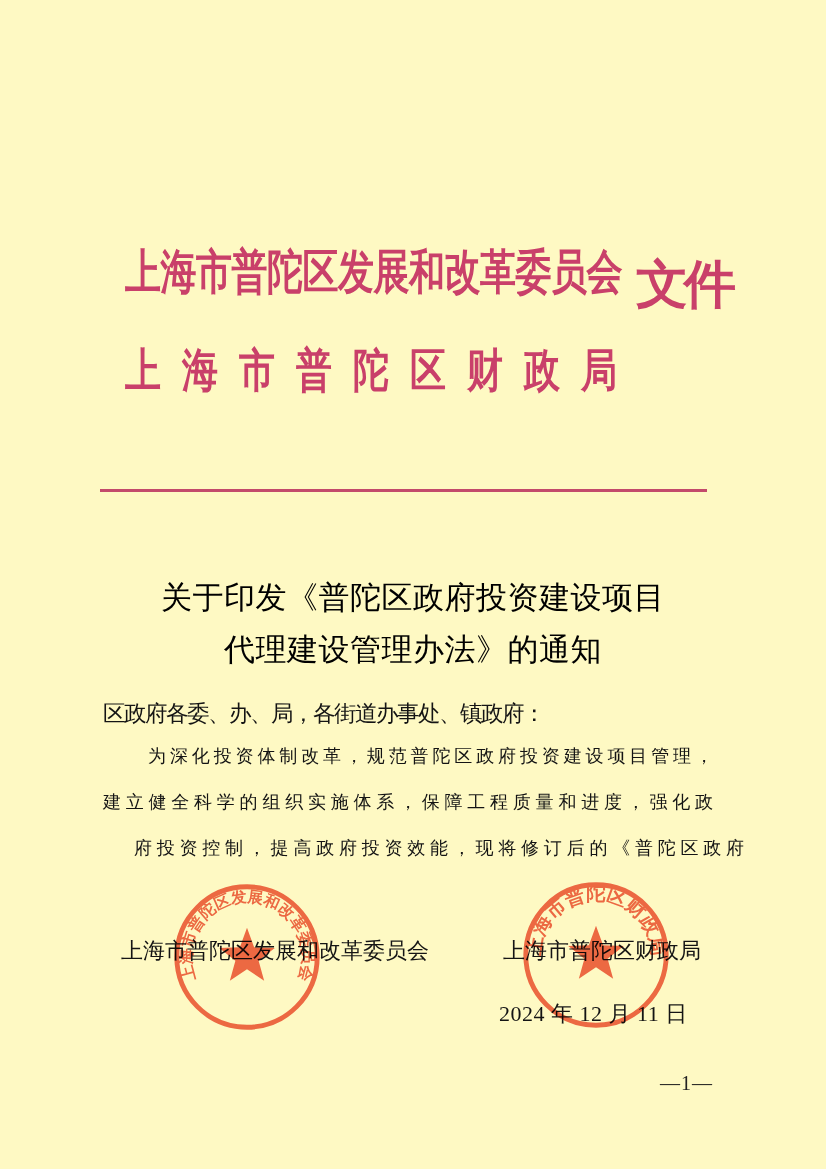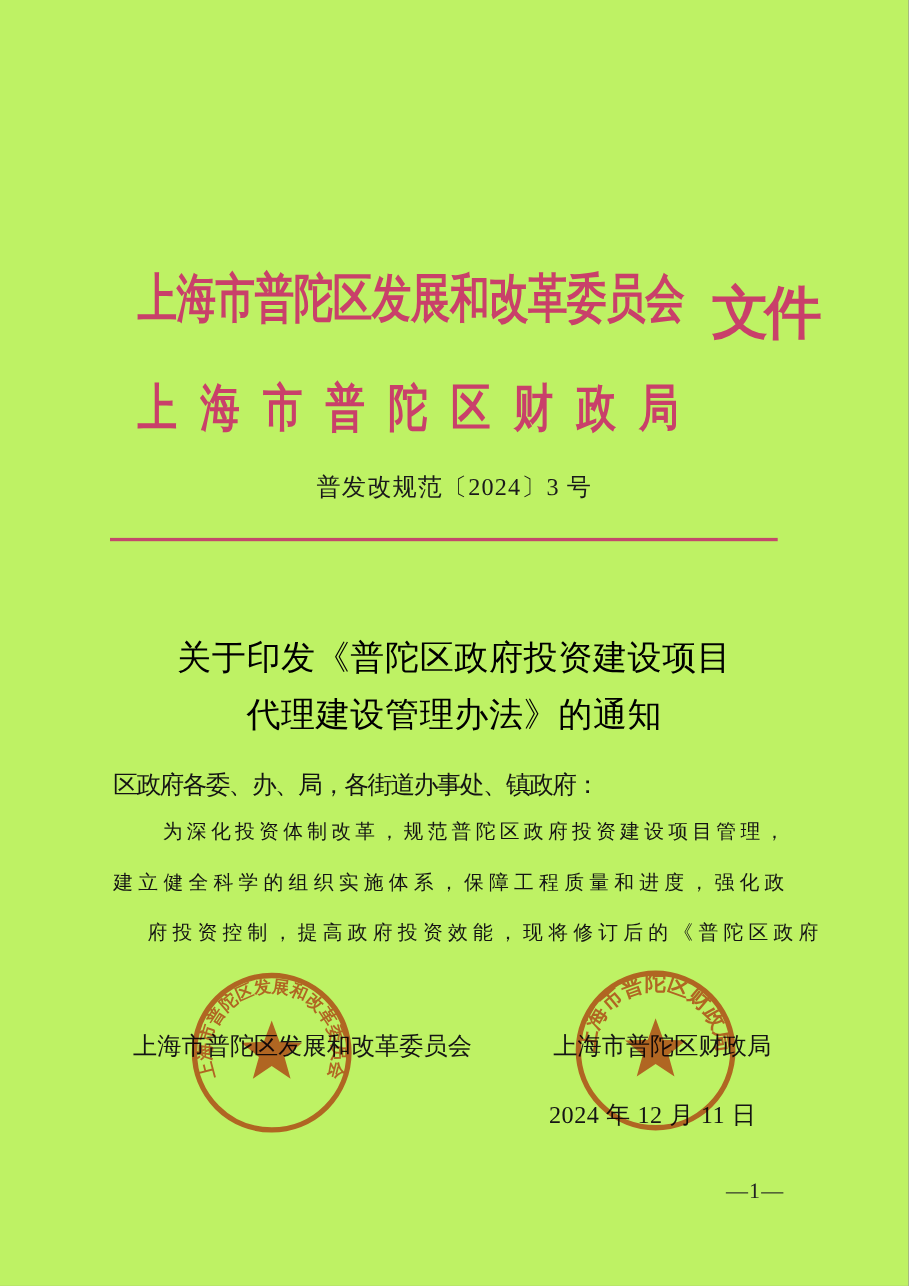--- a/index.html
+++ b/index.html
@@ -1,35 +1,35 @@
 <!DOCTYPE html>
 <html><head>
 <meta charset="utf-8">
 <style>
   html,body{margin:0;padding:0;background:#888;}
   .page{
     position:relative;
     width:826px;height:1169px;
     margin:0 auto;
-    background:#bef264;
+    background:#fef9c3;
     overflow:hidden;
     font-family:"Liberation Serif","DejaVu Serif",serif;
     color:#141414;
   }
   
   .agency1{
     position:absolute;left:125px;top:240px;width:520px;
     font-size:36px;font-weight:bold;color:#c9406a;
     letter-spacing:-0.5px;white-space:nowrap;
     transform:scaleY(1.32);transform-origin:left top;
   }
   .doctype{
     position:absolute;left:636px;top:250px;
     font-size:52px;font-weight:bold;color:#c9406a;
-    letter-spacing:-4px;white-space:nowrap;margin-left:11px;
+    letter-spacing:-4px;white-space:nowrap;
   }
   .agency2{
     position:absolute;left:125px;top:340px;width:530px;
     font-size:36px;font-weight:bold;color:#c9406a;
     letter-spacing:21px;white-space:nowrap;
     transform:scaleY(1.28);transform-origin:left top;
   }
   .docnum{
     position:absolute;left:0;top:428px;width:826px;
     text-align:center;font-size:22px;color:#1a1a1a;
@@ -92,21 +92,20 @@
 </style>
 </head>
 <body>
 
 <div class="page">
 
   <div class="agency1">上海市普陀区发展和改革委员会</div>
   <div class="doctype">文件</div>
   <div class="agency2">上海市普陀区财政局</div>
 
-  <div class="docnum">普发改规范〔2024〕3 号</div>
 
   <div class="redline"></div>
 
   <div class="title1">关于印发《普陀区政府投资建设项目</div>
   <div class="title2">代理建设管理办法》的通知</div>
 
   <div class="salutation">区政府各委、办、局，各街道办事处、镇政府：</div>
   <div class="bline b1">为深化投资体制改革，规范普陀区政府投资建设项目管理，</div>
   <div class="bline b2">建立健全科学的组织实施体系，保障工程质量和进度，强化政</div>
   <div class="bline b3">府投资控制，提高政府投资效能，现将修订后的《普陀区政府</div>

